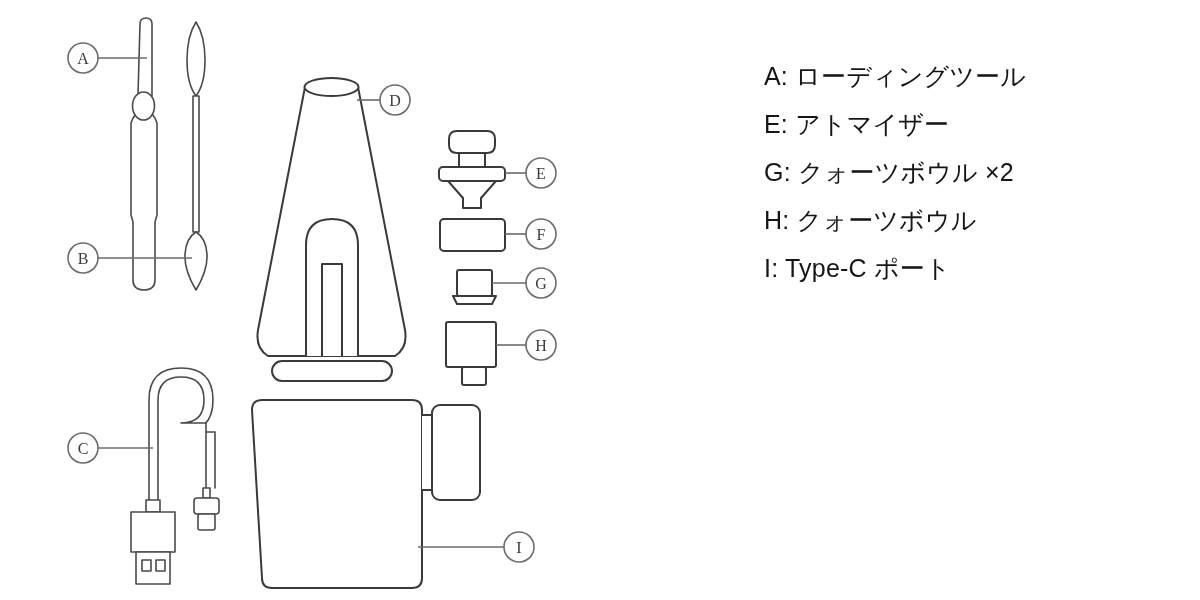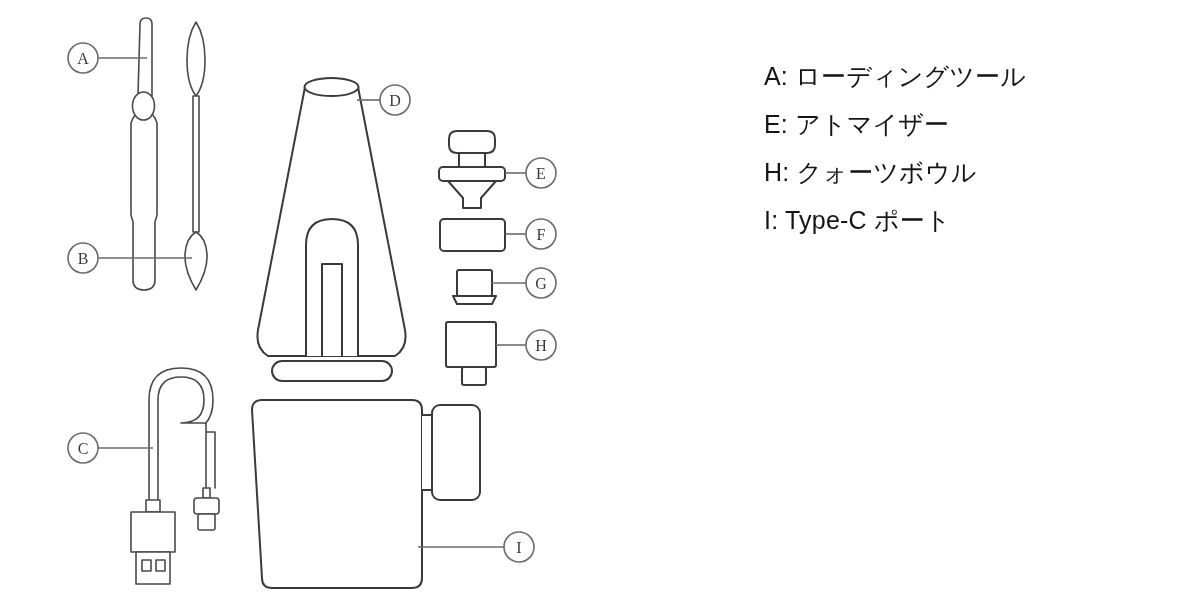--- a/index.html
+++ b/index.html
@@ -202,20 +202,24 @@
   <div id="legend">
     <div class="legend-row">
       <span class="legend-key">A:</span>
       <span class="legend-label">ローディングツール</span>
     </div>
     <div class="legend-row">
       <span class="legend-key">E:</span>
       <span class="legend-label">アトマイザー</span>
     </div>
     <div class="legend-row">
+      <span class="legend-key">G:</span>
+      <span class="legend-label">クォーツボウル ×2</span>
+    </div>
+    <div class="legend-row">
       <span class="legend-key">H:</span>
       <span class="legend-label">クォーツボウル</span>
     </div>
     <div class="legend-row">
       <span class="legend-key">I:</span>
       <span class="legend-label">Type-C ポート</span>
     </div>
   </div>
 
 </div>

